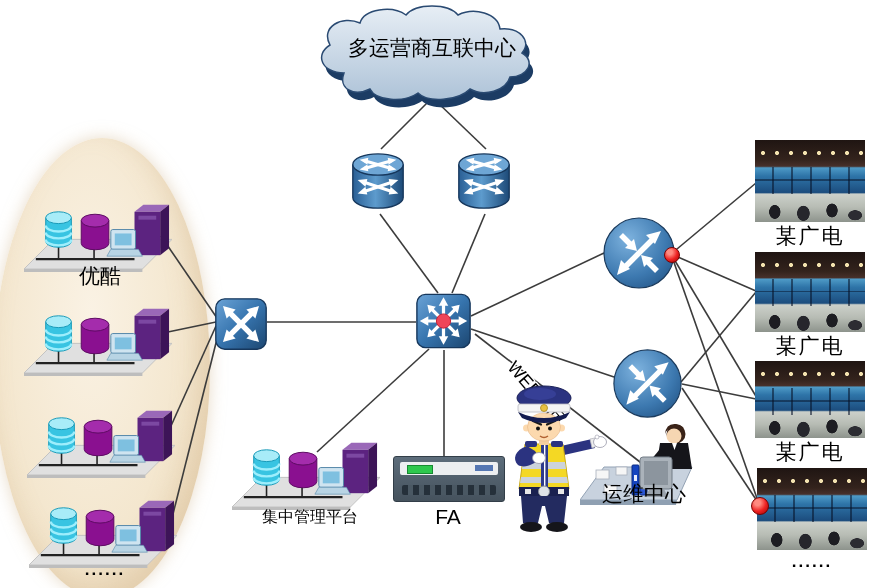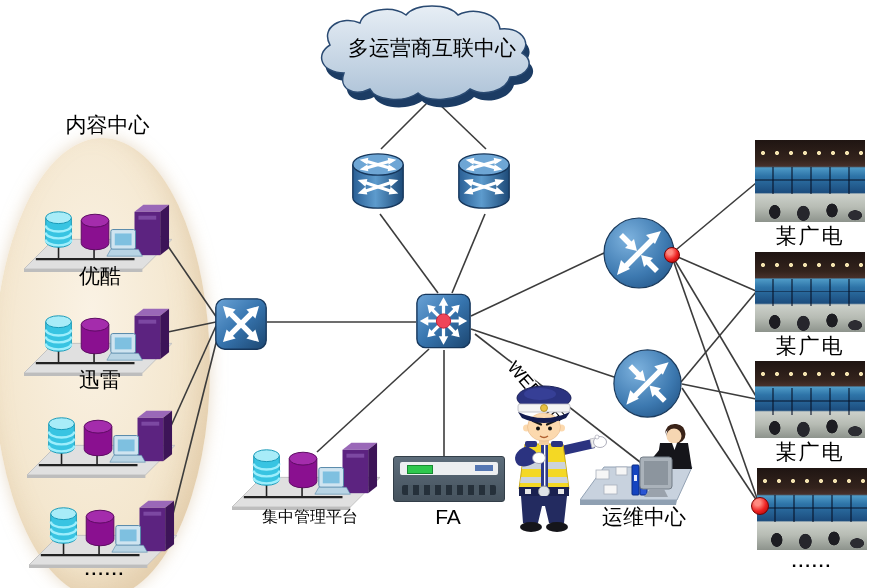--- a/index.html
+++ b/index.html
@@ -220,31 +220,29 @@
       <use href="#icon-router-cyl"></use>
     </svg>
 
   <svg class="abs node" style="left:214px;top:295px" width="54" height="58" viewBox="0 0 60 60">
       <use href="#icon-xswitch"></use>
     </svg>
   <svg class="abs node" style="left:415px;top:291px" width="57" height="60" viewBox="0 0 60 60">
       <use href="#icon-mlswitch"></use>
     </svg>
 
-  <div class="lbl toplbl" style="left:35px;top:113px;width:145px">内容中心</div>
 
   <svg class="abs node" style="left:24px;top:190px" width="148" height="84" viewBox="0 0 150 85">
       <use href="#srv-group"></use>
     </svg>
   <div class="lbl toplbl" style="left:30px;top:264px;width:140px">优酷</div>
 
   <svg class="abs node" style="left:24px;top:294px" width="148" height="84" viewBox="0 0 150 85">
       <use href="#srv-group"></use>
     </svg>
-  <div class="lbl toplbl" style="left:30px;top:368px;width:140px">迅雷</div>
 
   <svg class="abs node" style="left:27px;top:396px" width="148" height="84" viewBox="0 0 150 85">
       <use href="#srv-group"></use>
     </svg>
 
   <svg class="abs node" style="left:29px;top:486px" width="148" height="84" viewBox="0 0 150 85">
       <use href="#srv-group"></use>
     </svg>
   <div class="lbl toplbl dots" style="left:35px;top:560px;width:140px">......</div>
 
@@ -322,21 +320,21 @@
     <circle cx="94" cy="19" r="7.5" fill="#f6d6b2"></circle>
     <path d="M85,17 Q86,6 96,7 Q105,8 104,16 Q99,10 92,10.5 Q87,11.5 85,17 Z" fill="#3a2318"></path>
     <path d="M80,26 L108,26 L112,52 L76,52 Z" fill="#15151a"></path>
     <polygon points="92,26 97,26 94.5,33" fill="#fff"></polygon>
     <path d="M80,32 L70,44 L76,48 L86,38 Z" fill="#15151a"></path>
 
     <rect x="60" y="40" width="32" height="32" rx="3" fill="#aab2ba" stroke="#737c86"></rect>
     <rect x="64" y="44" width="24" height="24" fill="#8c959e"></rect>
     <polygon points="70,72 84,72 88,80 64,80" fill="#9aa2ac"></polygon>
   </svg>
-  <div class="lbl toplbl" style="left:588px;top:505px;width:112px">运维中心</div>
+  <div class="lbl toplbl" style="left:588px;top:482px;width:112px">运维中心</div>
 
   <svg class="abs node" style="left:601px;top:215px" width="76" height="76" viewBox="0 0 76 76">
       <use href="#icon-router-circle"></use>
     </svg>
   <svg class="abs node" style="left:611px;top:347px" width="73" height="73" viewBox="0 0 76 76">
       <use href="#icon-router-circle"></use>
     </svg>
   <div class="abs reddot" style="left:664px;top:247px;width:14px;height:14px"></div>
   <div class="abs reddot" style="left:751px;top:497px;width:16px;height:16px"></div>
 

